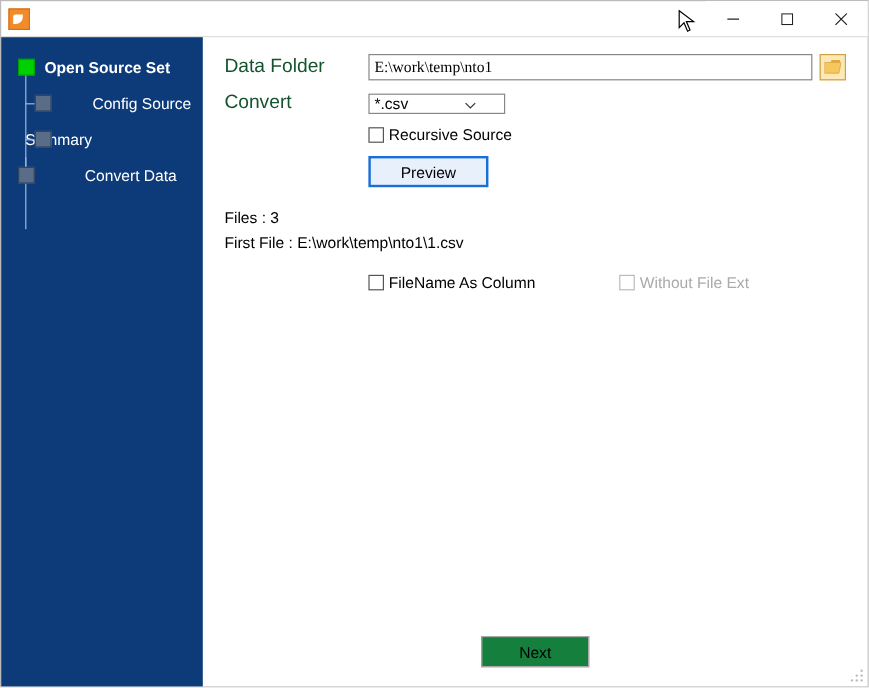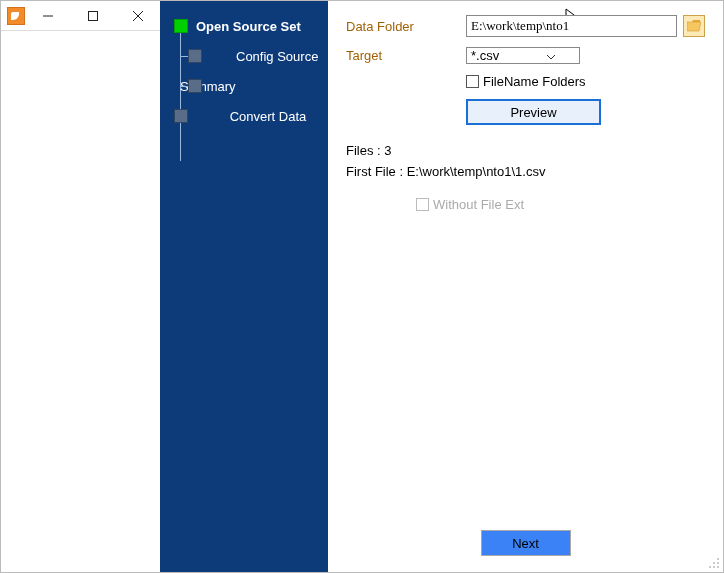--- a/index.html
+++ b/index.html
@@ -1,55 +1,55 @@
 <!DOCTYPE html>
 <html><head>
 <meta charset="utf-8">
 <style>
   * { box-sizing: border-box; margin: 0; padding: 0; }
   html, body { width: 724px; height: 573px; font-family: "Segoe UI", Tahoma, sans-serif; font-size: 12px; background: #fff; }
-  .window { width: 724px; height: 573px; border: 1px solid #bbb; background: #fff; display: flex; flex-direction: row; }
+  .window { width: 724px; height: 573px; border: 1px solid #bbb; background: #fff; display: flex; flex-direction: column; }
   .titlebar { height: 30px; display: flex; align-items: center; border-bottom: 1px solid #ddd; }
   .app-icon { width: 18px; height: 18px; margin-left: 6px; background: #f28c2a; border: 1px solid #d2711a; position: relative; }
   .app-icon::after { content: ""; position: absolute; left: 3px; top: 4px; width: 8px; height: 8px; background: #fff; border-radius: 2px 0 6px 0; }
   .title-spacer { flex: 1; }
   .win-controls { display: flex; height: 100%; }
   .win-btn { width: 45px; height: 100%; display: flex; align-items: center; justify-content: center; background: #fff; }
   .win-btn svg { width: 10px; height: 10px; stroke: #222; stroke-width: 1; fill: none; }
   .cursor { position: absolute; left: 565px; top: 8px; pointer-events: none; }
   .body { flex: 1; display: flex; min-height: 0; }
   .sidebar { width: 168px; background: #0d3b7a; position: relative; color: #fff; padding-top: 10px; }
   .nav-list { list-style: none; }
   .nav-item { position: relative; height: 30px; display: flex; align-items: center; font-size: 13px; }
   .nav-item .hline { position: absolute; height: 1px; background: #9bb8dd; }
   .nav-item .box { width: 14px; height: 14px; background: #5a6d88; border: 1px solid #31445e; position: absolute; }
   .nav-item.active .box { background: #00d000; border-color: #00a000; }
   .nav-item .label { white-space: nowrap; }
   .nav-item.active .label { font-weight: bold; }
   .vline { position: absolute; width: 1px; background: #9bb8dd; left: 0; }
   .main { flex: 1; padding: 14px 18px 0 18px; position: relative; display: flex; flex-direction: column; }
   .form-row { display: flex; align-items: center; margin-bottom: 10px; }
-  .form-label { width: 120px; color: #a16207; font-size: 13px; }
+  .form-label { width: 120px; color: #14532d; font-size: 16px; }
   .txt { height: 22px; border: 1px solid #888; padding: 0 4px; font-size: 13px; background: #fff; }
   .data-folder-input { flex: 1; font-family: Liberation Serif, serif; }
   .browse-btn { width: 22px; height: 22px; margin-left: 6px; border: 1px solid #c9a24a; background: #fde9b6; display: flex; align-items: center; justify-content: center; }
   .browse-btn svg { width: 14px; height: 12px; }
   .combo { width: 114px; height: 17px; border: 1px solid #888; display: flex; align-items: center; background: #fff; }
   .combo span { flex: 1; padding: 0 4px; font-size: 13px; }
   .combo .arrow { width: 18px; text-align: center; }
   .chk-row { margin-left: 120px; display: flex; align-items: center; margin-bottom: 10px; font-size: 13px; }
   .chk { width: 13px; height: 13px; border: 1px solid #555; margin-right: 4px; background: #fff; }
   .chk.disabled { border-color: #bbb; }
-  .preview-btn { margin-left: 120px; width: 135px; height: 26px; border: 2px solid #1a6fd6; background: #e8f0fb; font-size: 13px; display: flex; align-items: center; justify-content: center; margin-bottom: 18px; }
+  .preview-btn { margin-left: 120px; width: 100px; height: 26px; border: 2px solid #1a6fd6; background: #e8f0fb; font-size: 13px; display: flex; align-items: center; justify-content: center; margin-bottom: 18px; }
   .info-line { font-size: 13px; margin-bottom: 6px; }
   .opts-row { margin-top: 12px; display: flex; align-items: center; font-size: 13px; }
   .opts-row .group { display: flex; align-items: center; }
   .disabled-text { color: #aaa; }
   .footer { position: absolute; left: 0; right: 0; bottom: 16px; display: flex; justify-content: center; gap: 34px; }
-  .btn { width: 90px; height: 26px; border: 1px solid #a8a8a8; background: #3b82f6; font-size: 13px; display: flex; align-items: center; justify-content: center; }
+  .btn { width: 90px; height: 26px; border: 1px solid #a8a8a8; background: #15803d; font-size: 13px; display: flex; align-items: center; justify-content: center; }
   .resize-grip { position: absolute; right: 3px; bottom: 3px; width: 12px; height: 12px; }
 </style>
 </head>
 <body>
 
 <div class="window">
 
   <div class="titlebar">
     <div class="app-icon"></div>
     <div class="title-spacer"></div>
@@ -109,42 +109,46 @@
         <input class="txt data-folder-input" value="E:\work\temp\nto1" style="">
         <div class="browse-btn">
           <svg viewBox="0 0 14 12">
               <path d="M0 2 L5 2 L6 0 L13 0 L13 2 L0 2 Z" fill="#e6a93a"></path>
               <path d="M0 2 L14 2 L12 11 L0 11 Z" fill="#f7c75f" stroke="#c9932a" stroke-width="0.5"></path>
             </svg>
         </div>
       </div>
 
       <div class="form-row">
-        <div class="form-label">Target</div>
+        <div class="form-label">Convert</div>
         <div class="combo">
           <span>*.csv</span>
           <span class="arrow"><svg width="10" height="6" viewBox="0 0 10 6">
                 <path d="M1 1 L5 5 L9 1" stroke="#333" fill="none" stroke-width="1"></path>
               </svg></span>
         </div>
       </div>
 
       <div class="chk-row">
         <div class="chk"></div>
-        <span>FileName Folders</span>
+        <span>Recursive Source</span>
       </div>
 
       <div class="preview-btn">
         <span>Preview</span>
       </div>
 
       <div class="info-line">Files : 3</div>
       <div class="info-line">First File : E:\work\temp\nto1\1.csv</div>
 
       <div class="opts-row">
+        <div class="group" style="margin-left:120px;">
+          <div class="chk"></div>
+          <span>FileName As Column</span>
+        </div>
         <div class="group" style="margin-left:70px;">
           <div class="chk disabled"></div>
           <span class="disabled-text">Without File Ext</span>
         </div>
       </div>
 
       <div class="footer">
         <div class="btn">
             <span>Next</span>
           </div>

